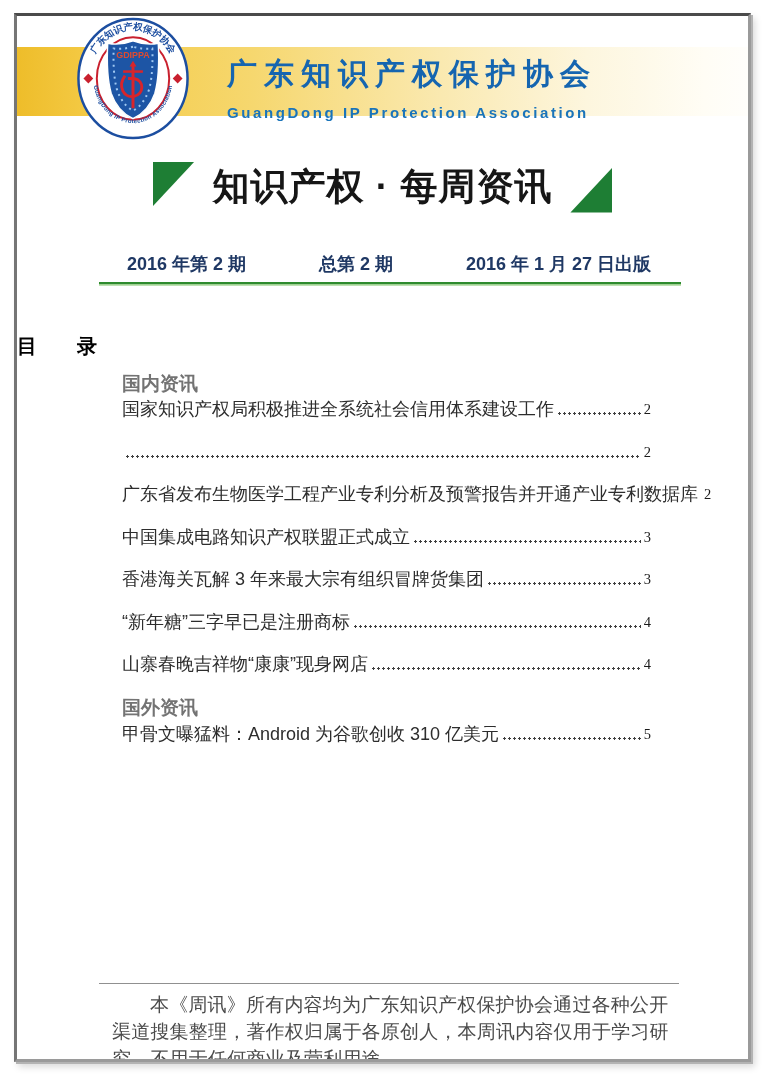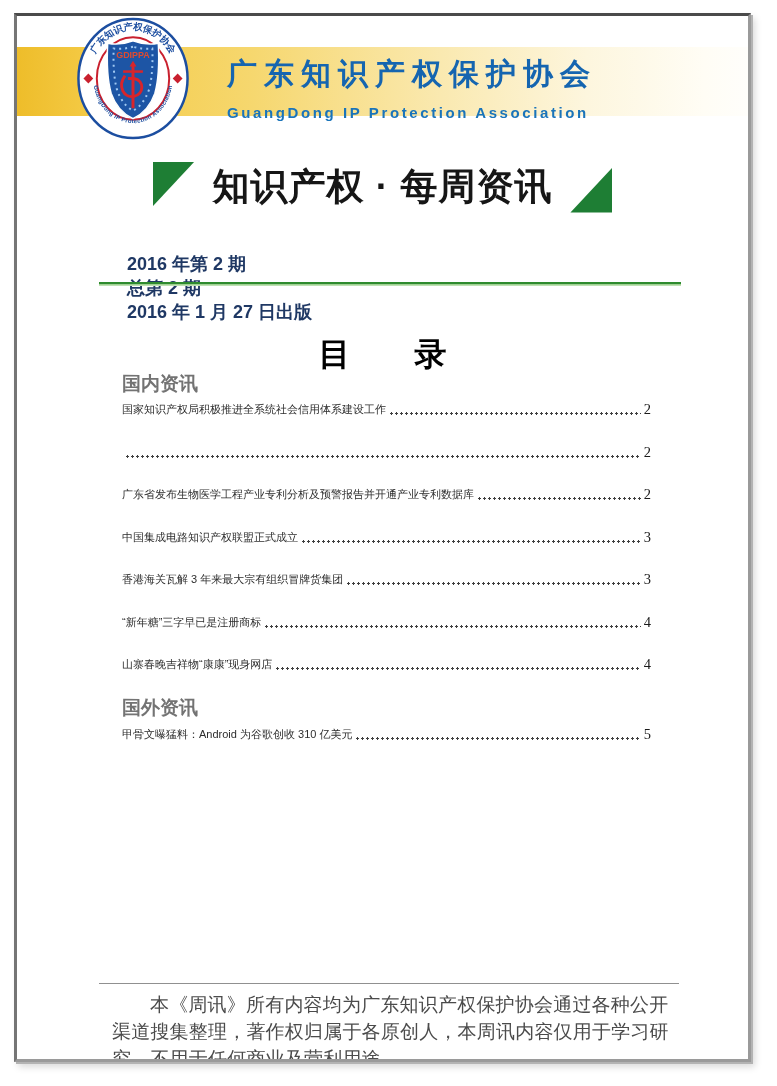--- a/index.html
+++ b/index.html
@@ -27,36 +27,36 @@
   
   .masthead{position:absolute;left:0;top:146px;width:100%;display:flex;justify-content:center;align-items:center;gap:18px;}
   .flag{width:42px;height:45px;background:#1e7e34;}
   .flag-left{clip-path:polygon(0 0,100% 0,0 100%);transform:translateY(-3px);}
   .flag-right{clip-path:polygon(100% 0,100% 100%,0 100%);transform:translateY(3px);}
   .masthead-title{font-size:37px;font-weight:600;color:#161616;letter-spacing:1px;white-space:nowrap;}
   
   .issue-row{
     position:absolute;left:82px;top:236px;width:582px;box-sizing:border-box;
     display:flex;justify-content:space-between;padding:0 30px 0 28px;
-    font-size:18px;font-weight:600;color:#1f3864;white-space:nowrap;flex-direction:column;
+    font-size:18px;font-weight:600;color:#1f3864;white-space:nowrap;
   }
   .green-rule{
     position:absolute;left:82px;top:266px;width:582px;height:4px;
     background:linear-gradient(180deg,#2e8b2e 0%,#2e8b2e 40%,#9ccf8f 60%,#cde8c2 100%);
   }
   
-  .toc-title{position:absolute;left:0;top:317px;width:100%;text-align:center;font-size:32px;font-weight:bold;color:#000;}
+  .toc-title{position:absolute;left:0;top:317px;width:100%;font-size:20px;font-weight:bold;color:#000;}
   .toc-heading{position:absolute;left:105px;font-size:19px;font-weight:bold;color:#737373;white-space:nowrap;}
   #heading-domestic{top:355px;}
   #heading-foreign{top:679px;}
   .toc-list{position:absolute;left:105px;width:529px;}
   #list-domestic{top:383px;}
   #list-foreign{top:708px;}
   .toc-item{display:flex;align-items:flex-end;height:20px;margin-bottom:22.5px;cursor:pointer;}
-  .toc-item-title{font-size:11px;color:#2d2d2d;line-height:20px;white-space:nowrap;}
+  .toc-item-title{font-size:18px;color:#2d2d2d;line-height:20px;white-space:nowrap;}
   .toc-dots{
     flex:1;height:5px;margin:0 3px 3px 3px;
     background-image:radial-gradient(circle,#3f3f3f 1.1px,transparent 1.4px);
     background-size:5px 5px;background-repeat:repeat-x;background-position:0 100%;
   }
   .toc-page{font-size:14.5px;line-height:20px;font-family:"Liberation Serif",serif;color:#1a1a1a;}
   
   .footer-divider{position:absolute;left:82px;top:967px;width:580px;height:1px;background:#909090;}
   .footer-text{
     position:absolute;left:95px;top:975px;width:567px;

